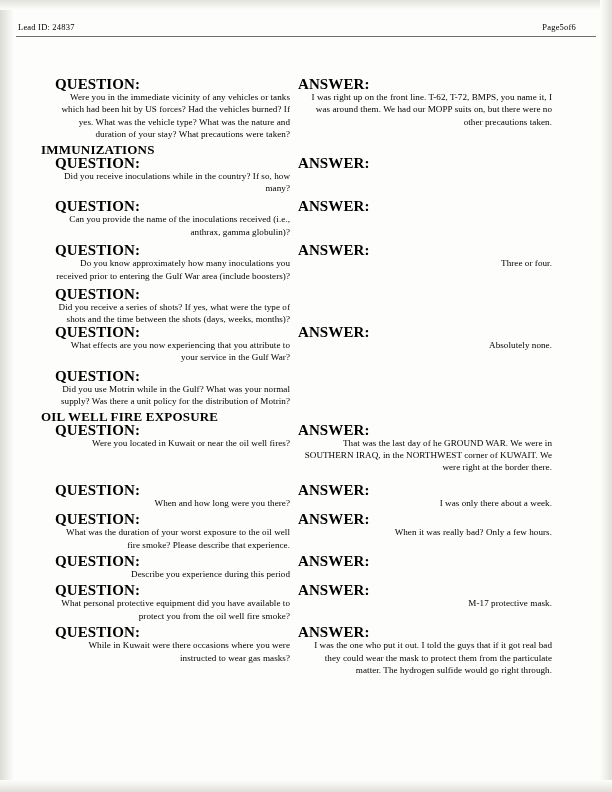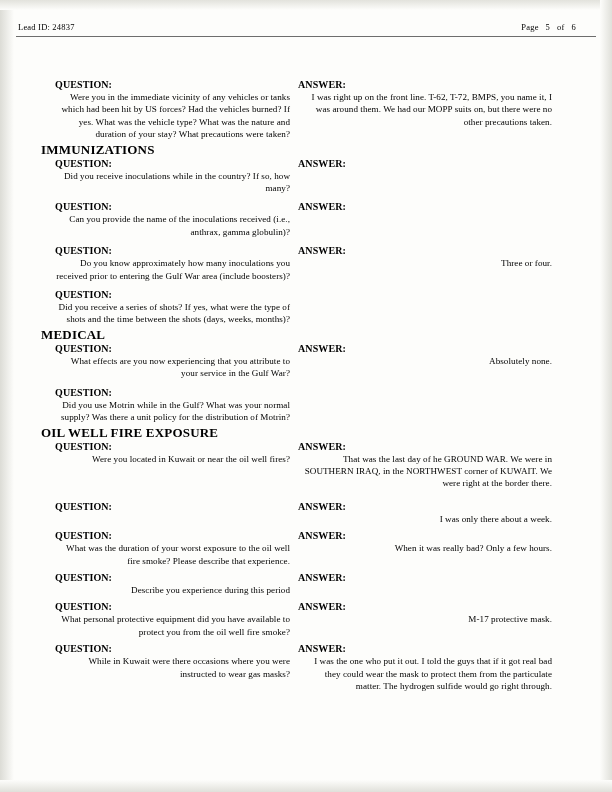--- a/index.html
+++ b/index.html
@@ -52,21 +52,20 @@
     display: flex;
     justify-content: space-between;
     align-items: baseline;
     font-size: 8.5px;
     letter-spacing: 0.2px;
     text-align: center;
   }
   .header .lead-id { white-space: pre; }
   .header .page-num {
     display: flex;
-    gap: 7px;
     padding-right: 18px;
     font-family: Liberation Serif, serif;
   }
 
   .hrule {
     position: absolute;
     left: 16px;
     top: 36px;
     width: 580px;
     height: 1px;
@@ -89,21 +88,21 @@
     width: 243px;
     padding-right: 8px;
     box-sizing: border-box;
   }
   .col-a {
     width: 254px;
     box-sizing: border-box;
   }
   .lbl {
     font-weight: bold;
-    font-size: 10px;
+    font-size: 15px;
     line-height: 13px;
     letter-spacing: 0.1px;
   }
   .body-text {
     font-size: 9.1px;
     line-height: 12.4px;
     letter-spacing: 0.05px;
     text-align: right;
   }
   .section-head {
@@ -192,21 +191,20 @@
       <div class="col-q">
         <div class="lbl">QUESTION:</div>
         <div class="body-text">Did you receive a series of shots?  If yes, what were the type of shots and the time between the shots (days, weeks, months)?</div>
       </div>
       <div class="col-a">
         <div class="lbl"></div>
         <div class="body-text"></div>
       </div>
     </div>
 
-    <div class="section-head">MEDICAL</div>
 
     <div class="qa-block">
       <div class="col-q">
         <div class="lbl">QUESTION:</div>
         <div class="body-text">What effects are you now experiencing that you attribute to your service in the Gulf War?</div>
       </div>
       <div class="col-a">
         <div class="lbl">ANSWER:</div>
         <div class="body-text">Absolutely none.</div>
       </div>
@@ -234,20 +232,21 @@
       <div class="col-a">
         <div class="lbl">ANSWER:</div>
         <div class="body-text">That was the last day of he GROUND WAR. We were in SOUTHERN IRAQ, in the NORTHWEST corner of KUWAIT. We were right at the border there.</div>
       </div>
     </div>
     <div class="spacer-10"></div>
 
     <div class="qa-block">
       <div class="col-q">
         <div class="lbl">QUESTION:</div>
+        <div class="body-text">When and how long were you there?</div>
       </div>
       <div class="col-a">
         <div class="lbl">ANSWER:</div>
         <div class="body-text">I was only there about a week.</div>
       </div>
     </div>
     <div class="spacer-4"></div>
 
     <div class="qa-block">
       <div class="col-q">

